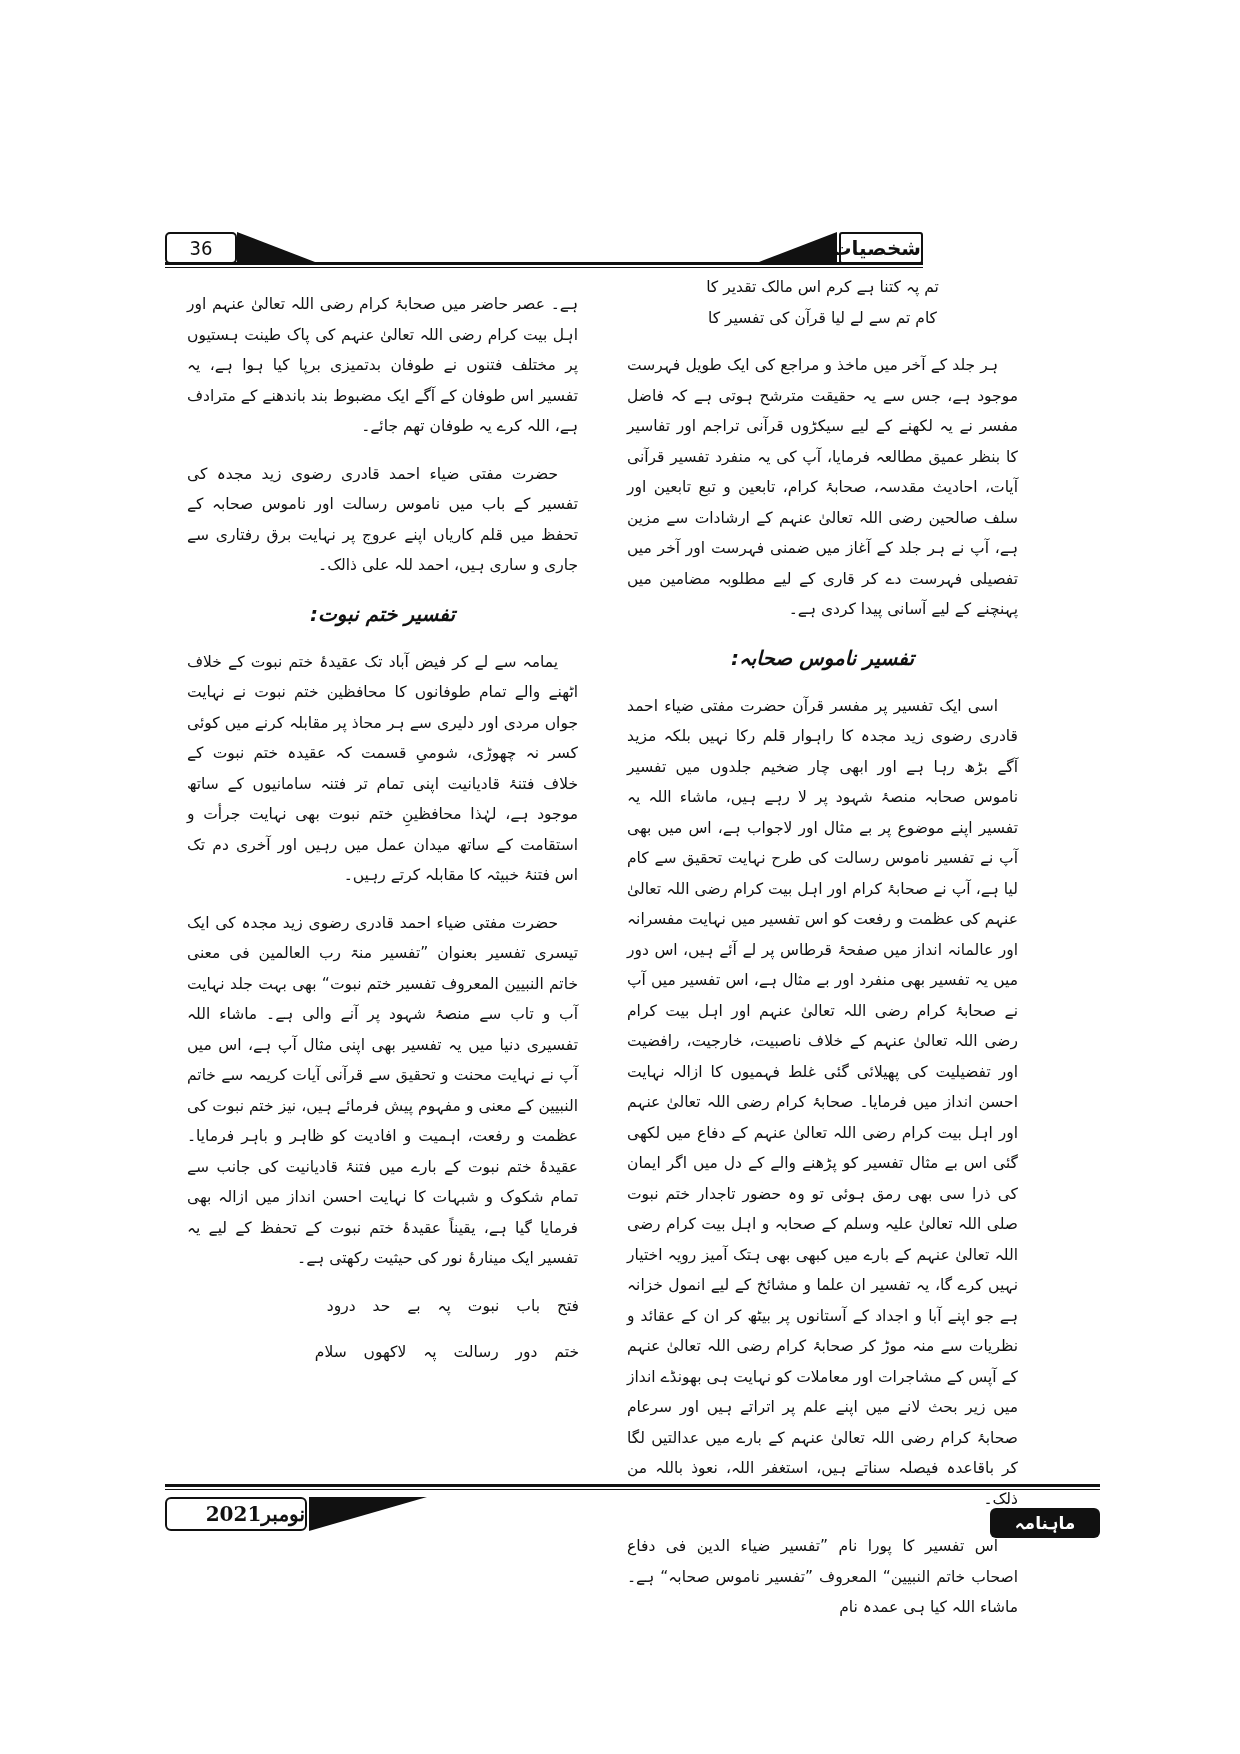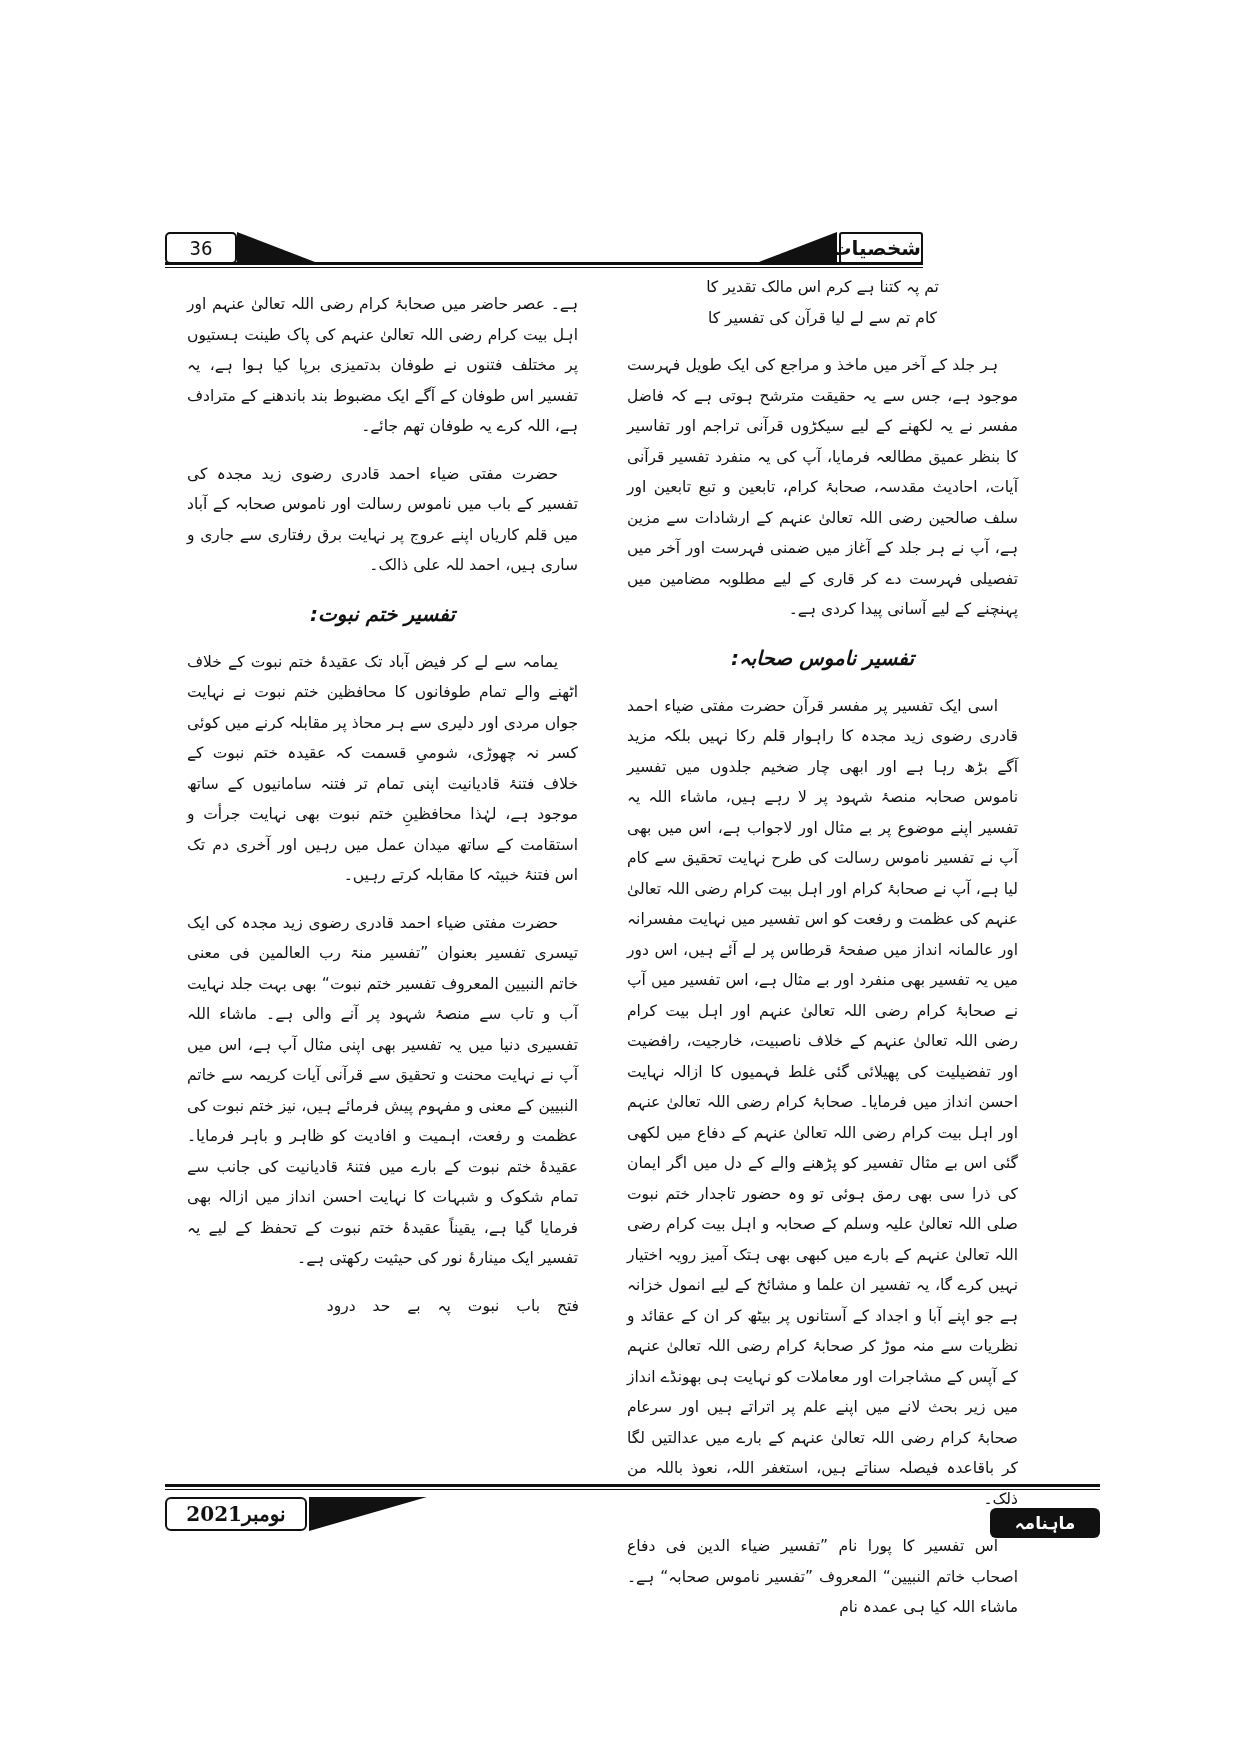--- a/index.html
+++ b/index.html
@@ -11,21 +11,21 @@
   .hdr-rule.r1 { top: 30px; height: 3px; }
   .hdr-rule.r2 { top: 35px; height: 1px; }
   .page-box { position: absolute; left: 0; top: 0; width: 68px; height: 28px; border: 2px solid #111; border-radius: 5px; text-align: center; line-height: 28px; font-size: 20px; font-family: "DejaVu Sans Condensed", "DejaVu Sans", sans-serif; }
   .section-box { position: absolute; right: 0; top: 0; width: 80px; height: 28px; border: 2px solid #111; border-radius: 3px; text-align: center; line-height: 28px; font-size: 20px; font-weight: bold; direction: rtl; }
 
   
   .ftr { position: absolute; top: 1484px; left: 165px; width: 935px; height: 60px; }
   .ftr-rule { position: absolute; left: 0; right: 0; background: #111; }
   .ftr-rule.r1 { top: 0; height: 3px; }
   .ftr-rule.r2 { top: 5px; height: 1px; }
-  .date-box { position: absolute; left: 0; top: 13px; width: 138px; height: 30px; border: 2px solid #111; border-radius: 6px; text-align: center; line-height: 30px; font-size: 20px; font-weight: bold; direction: rtl; font-family: "DejaVu Serif", serif; }
+  .date-box { position: absolute; left: 0; top: 13px; width: 138px; height: 30px; border: 2px solid #111; border-radius: 6px; text-align: right; line-height: 30px; font-size: 20px; font-weight: bold; direction: rtl; font-family: "DejaVu Serif", serif; }
   .mag-box { position: absolute; right: 0; top: 24px; width: 110px; height: 30px; background: #111; color: #fff; border-radius: 6px; text-align: center; line-height: 30px; font-size: 17px; font-weight: bold; direction: rtl; }
 
   
   .col { position: absolute; top: 272px; width: 425px; direction: rtl; text-align: justify; font-family: "DejaVu Sans", sans-serif; font-size: 15.5px; line-height: 30.5px; }
   .col.right { left: 610px; }
   .col.left { left: 170px; }
   .col p { margin: 17px; text-indent: 0; }
   .col p.indent { text-indent: 20px; }
   .col .verse { text-align: center; margin: 0; }
   .col h3 { margin: 8px; text-align: center; font-size: 20px; font-style: italic; font-weight: bold; line-height: 32px; }
@@ -51,25 +51,26 @@
   <p class="verse">تم پہ کتنا ہے کرم اس مالک تقدیر کا</p>
   <p class="verse">کام تم سے لے لیا قرآن کی تفسیر کا</p>
   <p class="indent">ہر جلد کے آخر میں ماخذ و مراجع کی ایک طویل فہرست موجود ہے، جس سے یہ حقیقت مترشح ہوتی ہے کہ فاضل مفسر نے یہ لکھنے کے لیے سیکڑوں قرآنی تراجم اور تفاسیر کا بنظر عمیق مطالعہ فرمایا، آپ کی یہ منفرد تفسیر قرآنی آیات، احادیث مقدسہ، صحابۂ کرام، تابعین و تبع تابعین اور سلف صالحین رضی اللہ تعالیٰ عنہم کے ارشادات سے مزین ہے، آپ نے ہر جلد کے آغاز میں ضمنی فہرست اور آخر میں تفصیلی فہرست دے کر قاری کے لیے مطلوبہ مضامین میں پہنچنے کے لیے آسانی پیدا کردی ہے۔</p>
   <h3>تفسیر ناموس صحابہ:</h3>
   <p class="indent">اسی ایک تفسیر پر مفسر قرآن حضرت مفتی ضیاء احمد قادری رضوی زید مجدہ کا راہوار قلم رکا نہیں بلکہ مزید آگے بڑھ رہا ہے اور ابھی چار ضخیم جلدوں میں تفسیر ناموس صحابہ منصۂ شہود پر لا رہے ہیں، ماشاء اللہ یہ تفسیر اپنے موضوع پر بے مثال اور لاجواب ہے، اس میں بھی آپ نے تفسیر ناموس رسالت کی طرح نہایت تحقیق سے کام لیا ہے، آپ نے صحابۂ کرام اور اہل بیت کرام رضی اللہ تعالیٰ عنہم کی عظمت و رفعت کو اس تفسیر میں نہایت مفسرانہ اور عالمانہ انداز میں صفحۂ قرطاس پر لے آئے ہیں، اس دور میں یہ تفسیر بھی منفرد اور بے مثال ہے، اس تفسیر میں آپ نے صحابۂ کرام رضی اللہ تعالیٰ عنہم اور اہل بیت کرام رضی اللہ تعالیٰ عنہم کے خلاف ناصبیت، خارجیت، رافضیت اور تفضیلیت کی پھیلائی گئی غلط فہمیوں کا ازالہ نہایت احسن انداز میں فرمایا۔ صحابۂ کرام رضی اللہ تعالیٰ عنہم اور اہل بیت کرام رضی اللہ تعالیٰ عنہم کے دفاع میں لکھی گئی اس بے مثال تفسیر کو پڑھنے والے کے دل میں اگر ایمان کی ذرا سی بھی رمق ہوئی تو وہ حضور تاجدار ختم نبوت صلی اللہ تعالیٰ علیہ وسلم کے صحابہ و اہل بیت کرام رضی اللہ تعالیٰ عنہم کے بارے میں کبھی بھی ہتک آمیز رویہ اختیار نہیں کرے گا، یہ تفسیر ان علما و مشائخ کے لیے انمول خزانہ ہے جو اپنے آبا و اجداد کے آستانوں پر بیٹھ کر ان کے عقائد و نظریات سے منہ موڑ کر صحابۂ کرام رضی اللہ تعالیٰ عنہم کے آپس کے مشاجرات اور معاملات کو نہایت ہی بھونڈے انداز میں زیر بحث لانے میں اپنے علم پر اتراتے ہیں اور سرعام صحابۂ کرام رضی اللہ تعالیٰ عنہم کے بارے میں عدالتیں لگا کر باقاعدہ فیصلہ سناتے ہیں، استغفر اللہ، نعوذ باللہ من ذلک۔</p>
   <p class="indent">اس تفسیر کا پورا نام ”تفسیر ضیاء الدین فی دفاع اصحاب خاتم النبیین“ المعروف ”تفسیر ناموس صحابہ“ ہے۔ ماشاء اللہ کیا ہی عمدہ نام</p>
 </div>
 
 <div class="col left">
   <p>ہے۔ عصر حاضر میں صحابۂ کرام رضی اللہ تعالیٰ عنہم اور اہل بیت کرام رضی اللہ تعالیٰ عنہم کی پاک طینت ہستیوں پر مختلف فتنوں نے طوفان بدتمیزی برپا کیا ہوا ہے، یہ تفسیر اس طوفان کے آگے ایک مضبوط بند باندھنے کے مترادف ہے، اللہ کرے یہ طوفان تھم جائے۔</p>
-  <p class="indent">حضرت مفتی ضیاء احمد قادری رضوی زید مجدہ کی تفسیر کے باب میں ناموس رسالت اور ناموس صحابہ کے آباد میں قلم کاریاں اپنے عروج پر نہایت برق رفتاری سے جاری و ساری ہیں، احمد للہ علی ذالک۔</p>
+  <p class="indent">حضرت مفتی ضیاء احمد قادری رضوی زید مجدہ کی تفسیر کے باب میں ناموس رسالت اور ناموس صحابہ کے تحفظ میں قلم کاریاں اپنے عروج پر نہایت برق رفتاری سے جاری و ساری ہیں، احمد للہ علی ذالک۔</p>
   <h3>تفسیر ختم نبوت:</h3>
   <p class="indent">یمامہ سے لے کر فیض آباد تک عقیدۂ ختم نبوت کے خلاف اٹھنے والے تمام طوفانوں کا محافظین ختم نبوت نے نہایت جواں مردی اور دلیری سے ہر محاذ پر مقابلہ کرنے میں کوئی کسر نہ چھوڑی، شومیِ قسمت کہ عقیدہ ختم نبوت کے خلاف فتنۂ قادیانیت اپنی تمام تر فتنہ سامانیوں کے ساتھ موجود ہے، لہٰذا محافظینِ ختم نبوت بھی نہایت جرأت و استقامت کے ساتھ میدان عمل میں رہیں اور آخری دم تک اس فتنۂ خبیثہ کا مقابلہ کرتے رہیں۔</p>
   <p class="indent">حضرت مفتی ضیاء احمد قادری رضوی زید مجدہ کی ایک تیسری تفسیر بعنوان ”تفسیر منۃ رب العالمین فی معنی خاتم النبیین المعروف تفسیر ختم نبوت“ بھی بہت جلد نہایت آب و تاب سے منصۂ شہود پر آنے والی ہے۔ ماشاء اللہ تفسیری دنیا میں یہ تفسیر بھی اپنی مثال آپ ہے، اس میں آپ نے نہایت محنت و تحقیق سے قرآنی آیات کریمہ سے خاتم النبیین کے معنی و مفہوم پیش فرمائے ہیں، نیز ختم نبوت کی عظمت و رفعت، اہمیت و افادیت کو ظاہر و باہر فرمایا۔ عقیدۂ ختم نبوت کے بارے میں فتنۂ قادیانیت کی جانب سے تمام شکوک و شبہات کا نہایت احسن انداز میں ازالہ بھی فرمایا گیا ہے، یقیناً عقیدۂ ختم نبوت کے تحفظ کے لیے یہ تفسیر ایک مینارۂ نور کی حیثیت رکھتی ہے۔</p>
   <p class="couplet">فتح باب نبوت پہ بے حد درود</p>
+  <p class="couplet">ختم دور رسالت پہ لاکھوں سلام</p>
 </div>
 
 <div class="ftr">
   <div class="ftr-rule r1"></div>
   <div class="ftr-rule r2"></div>
   <div class="date-box">نومبر2021</div>
   <svg style="position:absolute;left:144px;top:13px" width="120" height="36">
       <polygon points="0,0 118,0 0,34" fill="#111"></polygon>
     </svg>
   <div class="mag-box">ماہنامہ اشرفیہ</div>

